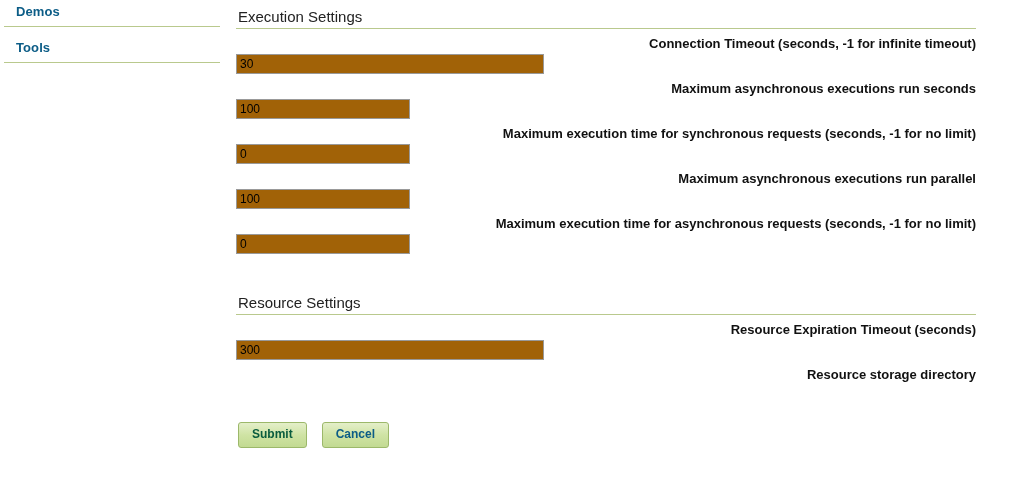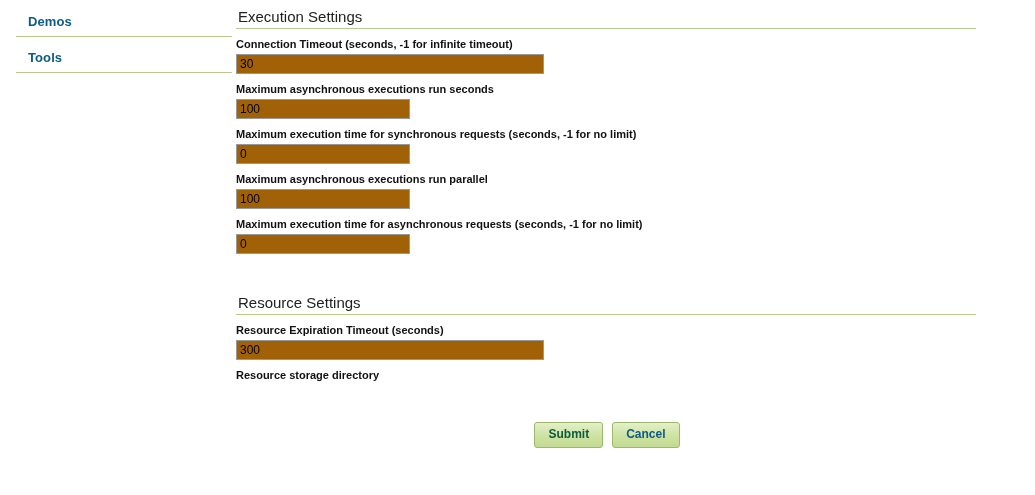--- a/index.html
+++ b/index.html
@@ -16,24 +16,24 @@
     overflow: hidden;
   }
   .page {
     position: relative;
     width: 1035px;
     height: 495px;
   }
   
   .sidebar {
     position: absolute;
-    left: 16px;
+    left: 4px;
     top: 0;
     width: 216px;
-    padding-top: 10px;
+    padding-top: 0;
   }
   .side-item {
     display: block;
     padding: 4px 0 7px 12px;
     border-bottom: 1px solid #b9c98d;
     margin: 0 0 9px 0;
   }
   .side-item .side-label {
     color: #0b5c86;
     font-size: 13px;
@@ -56,26 +56,27 @@
     color: #222222;
     padding: 8px 0 3px 2px;
     border-bottom: 1px solid #b9c98d;
     margin: 0 0 8px 0;
     font-weight: normal;
   }
   .field {
     margin-bottom: 8px;
   }
   .field-label {
-    font-size: 11px;
+    font-size: 13px;
     font-weight: bold;
     color: #111111;
     display: block;
     margin-bottom: 3px;
     line-height: 14px;
+    text-align: right;
   }
   input[type="text"] {
     font-family: "Liberation Sans", sans-serif;
     font-size: 12px;
     color: #000;
     height: 16px;
     line-height: 16px;
     padding: 1px 3px;
     border: 1px solid #999999;
     background: #a16207;
@@ -92,23 +93,22 @@
   }
   .inline-row {
     display: flex;
     align-items: center;
   }
   .spacer-lg { height: 24px; }
   
   .buttons {
     margin-top: 40px;
     display: flex;
-    gap: 9px;
+    gap: 15px;
     padding-left: 2px;
-    justify-content: center;
   }
   .btn {
     font-family: "Liberation Sans", sans-serif;
     font-size: 12px;
     font-weight: bold;
     color: #0a5c3e;
     background: linear-gradient(to bottom, #e4efc9 0%, #cfe3a4 50%, #c2da92 100%);
     border: 1px solid #9cb86a;
     border-radius: 3px;
     padding: 5px 13px 6px 13px;

